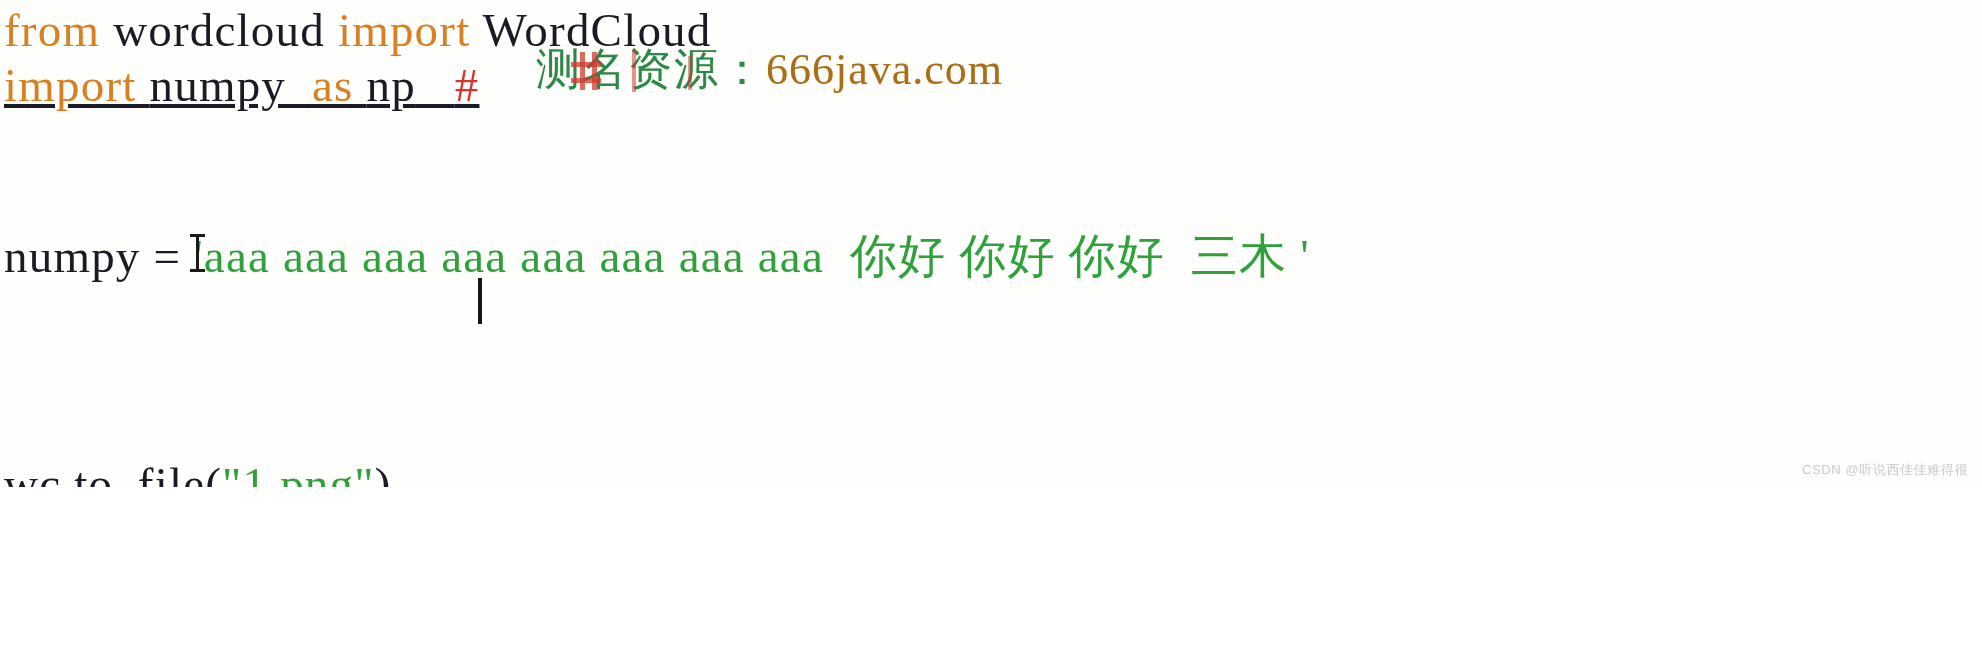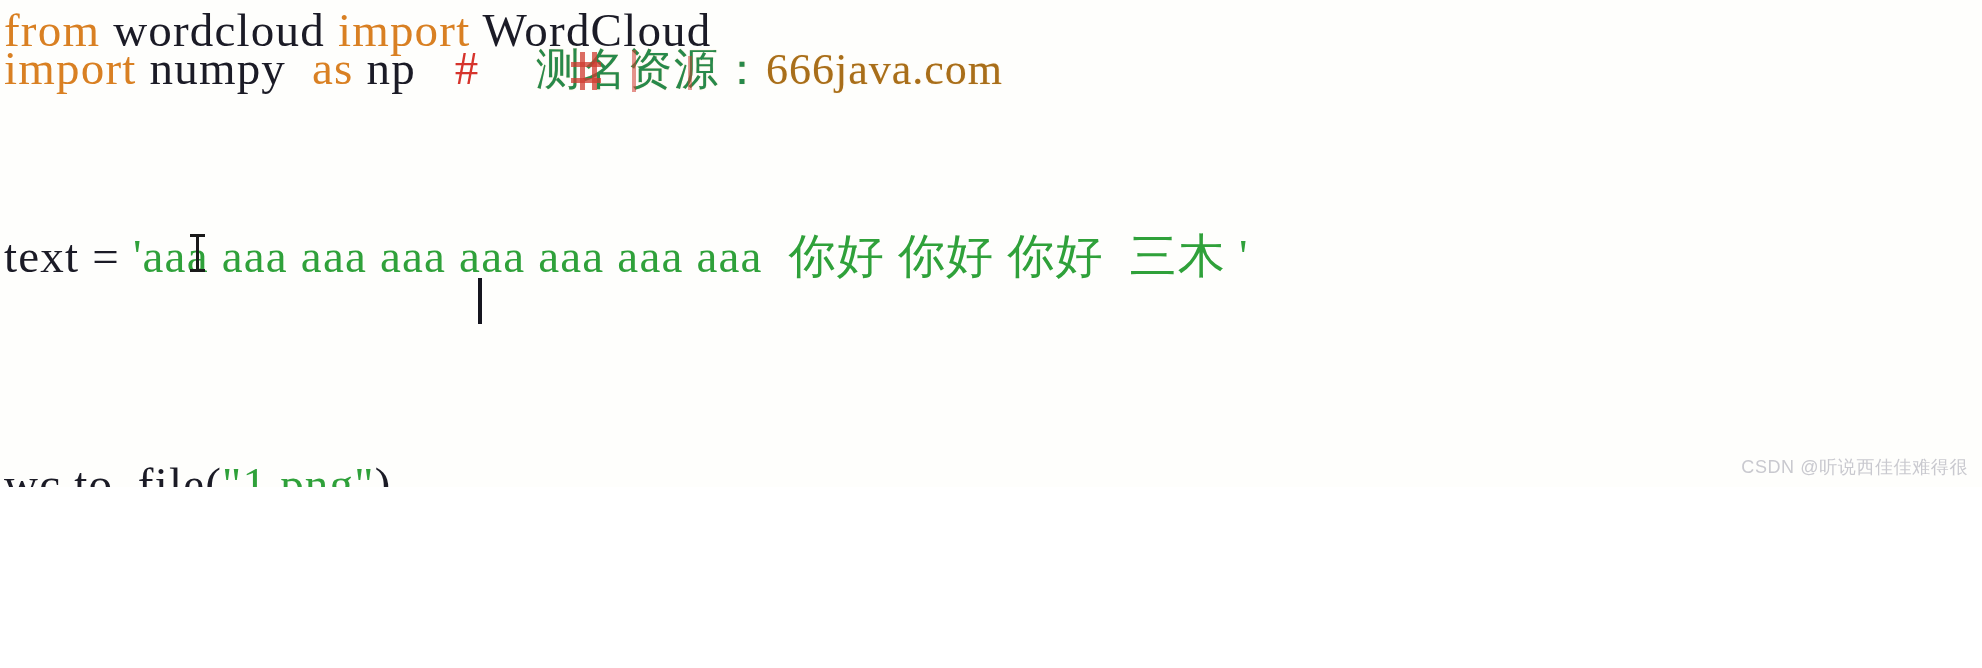--- a/index.html
+++ b/index.html
@@ -41,21 +41,21 @@
     font-family: "Liberation Serif", "DejaVu Serif", serif;
     font-size: 47px;
     line-height: 56px;
     letter-spacing: 0.5px;
     color: #1c1c28;
     -webkit-font-smoothing: antialiased;
   }
 
   
   .ln1 { top: 2px; }
-  .ln2 { top: 40px; }
+  .ln2 { top: 57px; text-decoration: underline; }
   .ln3 { top: 93px; }
   .ln4 { top: 228px; }
   .ln5 { top: 274px; }
   .ln6 { top: 364px; }
   .ln7 { top: 410px; }
   .ln8 { top: 456px; }
 
   
   .tok-kw       { color: #d98023; }
   .tok-plain    { color: #1b1b26; }
@@ -131,40 +131,40 @@
     background: #15151f;
     pointer-events: none;
   }
 
   
   .csdn-watermark {
     position: absolute;
     right: 14px;
     bottom: 8px;
     font-family: "Liberation Sans", "DejaVu Sans", sans-serif;
-    font-size: 18px;
+    font-size: 13px;
     color: #c9c9cf;
     letter-spacing: 0.6px;
     white-space: nowrap;
     pointer-events: none;
   }
 </style>
 </head>
 <body>
 
 <div id="screenshot">
 
   <div class="code-surface">
 
     <div class="code-line mono ln1"><span class="tok-kw">from </span><span class="tok-plain">wordcloud </span><span class="tok-kw">import </span><span class="tok-plain">WordCloud</span></div>
 
     <div class="code-line mono ln2"><span class="tok-kw">import </span><span class="tok-plain">numpy  </span><span class="tok-kw">as </span><span class="tok-plain">np</span><span class="tok-plain">   </span><span class="tok-comment-hash">#</span></div>
 
 
-    <div class="code-line mono ln4"><span class="tok-plain">text = </span><span class="tok-str">'aaa aaa aaa aaa aaa aaa aaa aaa  你好 你好 你好  三木 '</span></div>
+    <div class="code-line mono ln4"><span class="tok-plain">numpy = </span><span class="tok-str">'aaa aaa aaa aaa aaa aaa aaa aaa  你好 你好 你好  三木 '</span></div>
 
 
 
 
     <div class="code-line mono ln8"><span class="tok-plain">wc.to_file(</span><span class="tok-str">"1.png"</span><span class="tok-plain">)</span></div>
 
   </div>
 
   <div class="site-watermark"><span class="wm-cn">测名资源：</span><span class="wm-url">666java.com</span></div>
 

